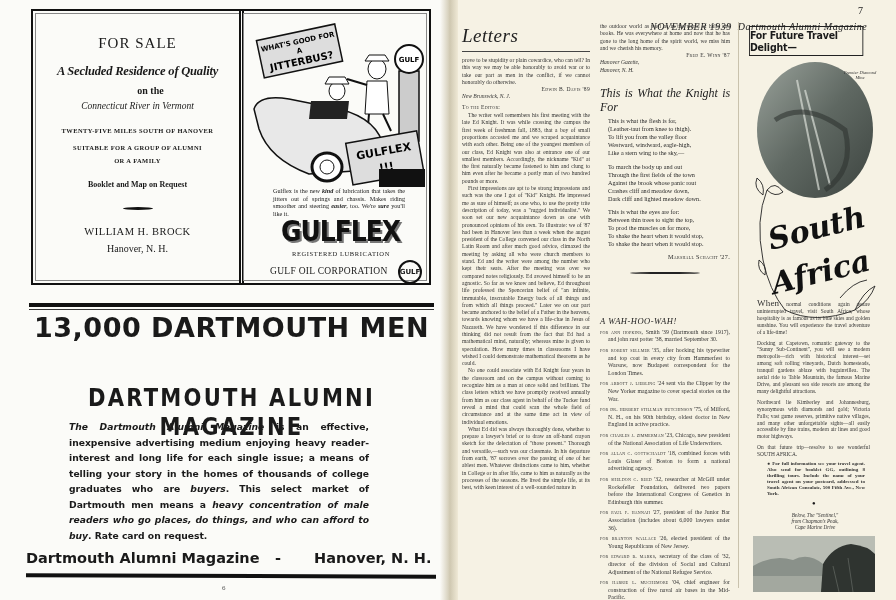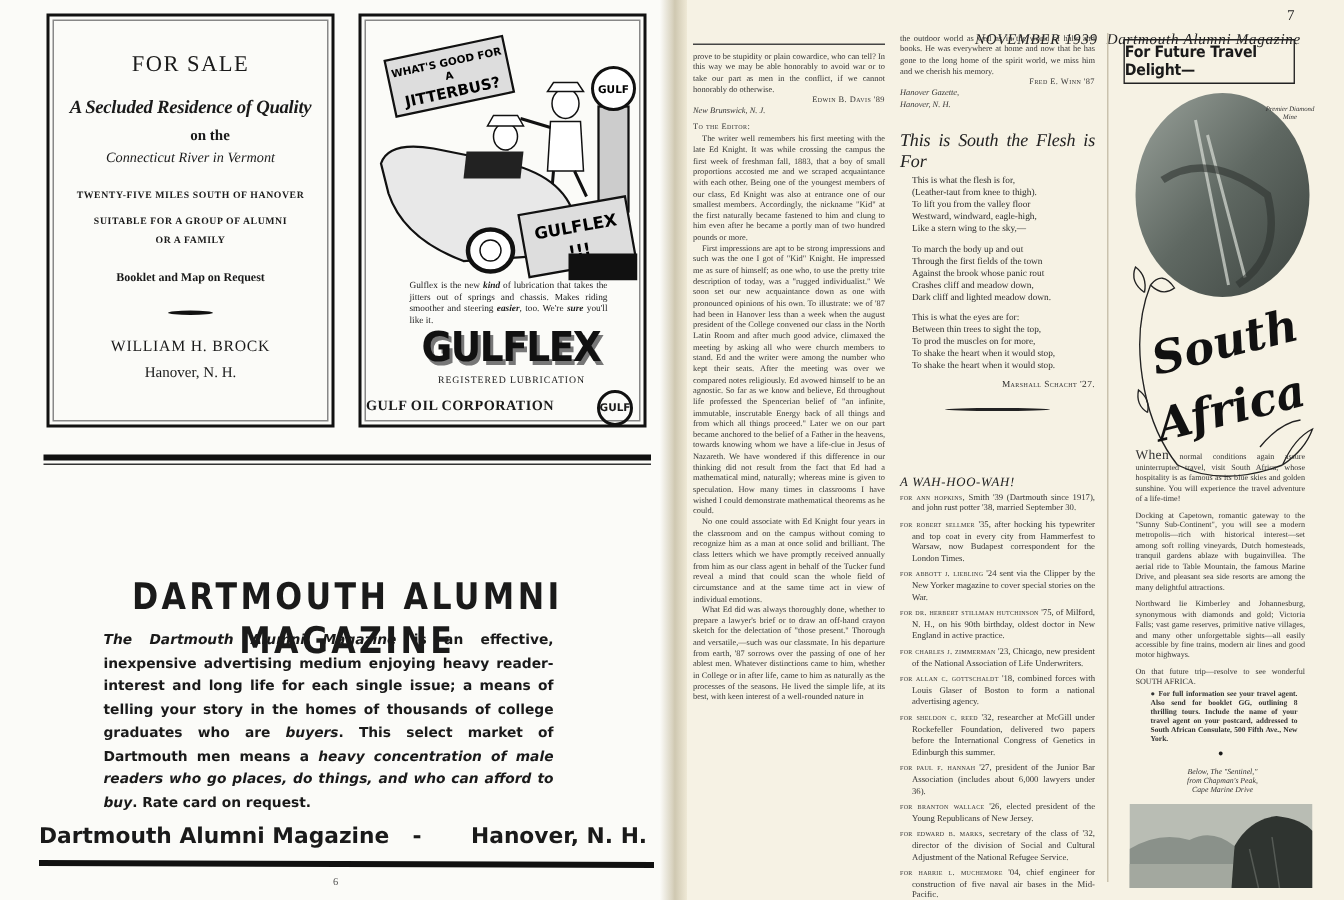--- a/index.html
+++ b/index.html
@@ -6,21 +6,21 @@
   html, body { width: 896px; height: 600px; overflow: hidden; background: #e9e6dc; }
   body { position: relative; font-family: "Liberation Serif", serif; color: #1a1a1a; }
 
   .page { position: absolute; top: 0; height: 600px; }
   .page-left { left: 0; width: 448px; background: #fbfbf8; }
   .page-right { left: 448px; width: 448px; background: #f6f2e4; }
   .gutter { position: absolute; left: 440px; top: 0; width: 18px; height: 600px;
     background: linear-gradient(to right, #fbfbf8 0%, #d9d3c0 45%, #cfc8b1 55%, #efe9d6 100%); }
 
   
-  .ad-forsale { position: absolute; left: 31px; top: 9px; width: 192px; height: 276px;
+  .ad-forsale { position: absolute; left: 31px; top: 9px; width: 213px; height: 276px;
     border: 2px solid #111; outline: 1px solid #888; outline-offset: -5px; text-align: center; }
   .ad-forsale .fs-title { margin-top: 24px; font-size: 15px; letter-spacing: 1px; }
   .ad-forsale .fs-headline { margin-top: 12px; font-size: 12.5px; font-style: italic; font-weight: bold; letter-spacing: -0.2px; }
   .ad-forsale .fs-on { margin-top: 6px; font-size: 10px; font-weight: bold; padding-left: 26px; }
   .ad-forsale .fs-loc { margin-top: 5px; font-size: 9.5px; font-style: italic; }
   .ad-forsale .fs-caps { font-size: 6.5px; font-weight: bold; letter-spacing: 0.4px; }
   .ad-forsale .fs-caps.c1 { margin-top: 16px; }
   .ad-forsale .fs-caps.c2 { margin-top: 10px; }
   .ad-forsale .fs-caps.c3 { margin-top: 6px; }
   .ad-forsale .fs-booklet { margin-top: 16px; font-size: 8px; font-weight: bold; }
@@ -32,21 +32,21 @@
     border: 2px solid #111; outline: 1px solid #888; outline-offset: -5px; }
   .ad-gulf .cartoon { position: absolute; left: 8px; top: 8px; width: 176px; height: 168px; }
   .ad-gulf .gulf-copy { position: absolute; left: 32px; top: 176px; width: 132px;
     font-size: 6.2px; line-height: 7.5px; text-align: justify; }
   .ad-gulf .gulf-copy em { font-weight: bold; }
   .ad-gulf .gulflex-logo { position: absolute; left: 40px; top: 206px; width: 110px; text-align: center;
     font-family: "DejaVu Sans", sans-serif; font-weight: bold; font-size: 25px; letter-spacing: -1px;
     color: #111; text-shadow: 2px 2px 0 #777; transform: scaleY(1.1); }
   .ad-gulf .reg { position: absolute; left: 50px; top: 239px; width: 100px; text-align: center;
     font-size: 6.5px; letter-spacing: 0.6px; }
-  .ad-gulf .corp { position: absolute; left: 3px; top: 255px; font-size: 9.5px; letter-spacing: 0.3px; font-weight: bold; }
+  .ad-gulf .corp { position: absolute; left: 29px; top: 255px; font-size: 9.5px; letter-spacing: 0.3px; }
   .ad-gulf .gulf-badge { position: absolute; left: 157px; top: 249px; width: 24px; height: 24px;
     border: 2px solid #111; border-radius: 50%; font-family: "DejaVu Sans", sans-serif; font-weight: bold;
     font-size: 7px; display: flex; align-items: center; justify-content: center; }
 
   .rule-top-thick { position: absolute; left: 29px; top: 303px; width: 405px; height: 4px; background: #111; }
   .rule-top-thin { position: absolute; left: 29px; top: 309px; width: 405px; height: 1px; background: #333; }
   .promo-h1 { position: absolute; left: 29px; top: 312px; width: 405px; text-align: center;
     font-family: "DejaVu Sans", sans-serif; font-weight: bold; font-size: 27px; letter-spacing: 0.5px; }
   .promo-h2 { position: absolute; left: 29px; top: 350px; width: 405px; text-align: center;
     font-family: "DejaVu Sans", sans-serif; font-weight: bold; font-size: 24px; }
@@ -178,56 +178,58 @@
     </svg>
     <div class="gulf-copy"><span>Gulflex is the new </span><em>kind</em><span> of lubrication that takes the jitters out of springs and chassis. Makes riding smoother and steering </span><em>easier</em><span>, too. We're </span><em>sure</em><span> you'll like it.</span></div>
     <div class="gulflex-logo">GULFLEX</div>
     <div class="reg">REGISTERED LUBRICATION</div>
     <div class="corp">GULF OIL CORPORATION</div>
     <div class="gulf-badge">GULF</div>
   </div>
 
   <div class="rule-top-thick"></div>
   <div class="rule-top-thin"></div>
+  <div class="promo-h1">13,000 DARTMOUTH MEN</div>
   <div class="promo-h3">DARTMOUTH ALUMNI MAGAZINE</div>
   <div class="promo-body"><i>The Dartmouth Alumni Magazine</i><span> is an effective, inexpensive advertising medium enjoying heavy reader-interest and long life for each single issue; a means of telling your story in the homes of thousands of college graduates who are </span><i>buyers</i><span>. This select market of Dartmouth men means a </span><i>heavy concentration of male readers who go places, do things, and who can afford to buy</i><span>. Rate card on request.</span></div>
   <div class="promo-foot-l">Dartmouth Alumni Magazine</div>
   <div class="promo-foot-dash">-</div>
   <div class="promo-foot-r">Hanover, N. H.</div>
   <div class="rule-bottom"></div>
   <div class="folio-left">6</div>
 </div>
 
 <div class="page page-right"></div>
 <div class="gutter"></div>
 
 <div class="running-head"><span>NOVEMBER 1939</span><span class="rh-mag">Dartmouth Alumni Magazine</span></div>
 <div class="folio-right">7</div>
 
 <div class="col col1">
+  <div class="sec-title letters-title">Letters</div>
   <div class="letters-rule"></div>
   <div>prove to be stupidity or plain cowardice, who can tell? In this way we may be able honorably to avoid war or to take our part as men in the conflict, if we cannot honorably do otherwise.</div>
   <div class="sign">Edwin B. Davis '89</div>
   <div class="place">New Brunswick, N. J.</div>
 
   <div class="to-editor">To the Editor:</div>
   <div class="para">The writer well remembers his first meeting with the late Ed Knight. It was while crossing the campus the first week of freshman fall, 1883, that a boy of small proportions accosted me and we scraped acquaintance with each other. Being one of the youngest members of our class, Ed Knight was also at entrance one of our smallest members. Accordingly, the nickname "Kid" at the first naturally became fastened to him and clung to him even after he became a portly man of two hundred pounds or more.</div>
   <div class="para">First impressions are apt to be strong impressions and such was the one I got of "Kid" Knight. He impressed me as sure of himself; as one who, to use the pretty trite description of today, was a "rugged individualist." We soon set our new acquaintance down as one with pronounced opinions of his own. To illustrate: we of '87 had been in Hanover less than a week when the august president of the College convened our class in the North Latin Room and after much good advice, climaxed the meeting by asking all who were church members to stand. Ed and the writer were among the number who kept their seats. After the meeting was over we compared notes religiously. Ed avowed himself to be an agnostic. So far as we know and believe, Ed throughout life professed the Spencerian belief of "an infinite, immutable, inscrutable Energy back of all things and from which all things proceed." Later we on our part became anchored to the belief of a Father in the heavens, towards knowing whom we have a life-clue in Jesus of Nazareth. We have wondered if this difference in our thinking did not result from the fact that Ed had a mathematical mind, naturally; whereas mine is given to speculation. How many times in classrooms I have wished I could demonstrate mathematical theorems as he could.</div>
   <div class="para">No one could associate with Ed Knight four years in the classroom and on the campus without coming to recognize him as a man at once solid and brilliant. The class letters which we have promptly received annually from him as our class agent in behalf of the Tucker fund reveal a mind that could scan the whole field of circumstance and at the same time act in view of individual emotions.</div>
   <div class="para">What Ed did was always thoroughly done, whether to prepare a lawyer's brief or to draw an off-hand crayon sketch for the delectation of "those present." Thorough and versatile,—such was our classmate. In his departure from earth, '87 sorrows over the passing of one of her ablest men. Whatever distinctions came to him, whether in College or in after life, came to him as naturally as the processes of the seasons. He lived the simple life, at its best, with keen interest of a well-rounded nature in</div>
 </div>
 
 <div class="col col2">
   <div style="height:11px"></div>
   <div>the outdoor world as well as in the world of halls and books. He was everywhere at home and now that he has gone to the long home of the spirit world, we miss him and we cherish his memory.</div>
   <div class="sign">Fred E. Winn '87</div>
   <div class="place">Hanover Gazette,</div>
   <div class="place">Hanover, N. H.</div>
 
-  <div class="sec-title flesh-title">This is South the Flesh is For</div>
+  <div class="sec-title flesh-title">This is What the Knight is For</div>
   <div class="poem">
     <div class="stanza">
       <div>This is what the flesh is for,</div>
       <div>(Leather-taut from knee to thigh).</div>
       <div>To lift you from the valley floor</div>
       <div>Westward, windward, eagle-high,</div>
       <div>Like a stern wing to the sky,—</div>
     </div>
     <div class="stanza">
       <div>To march the body up and out</div>

